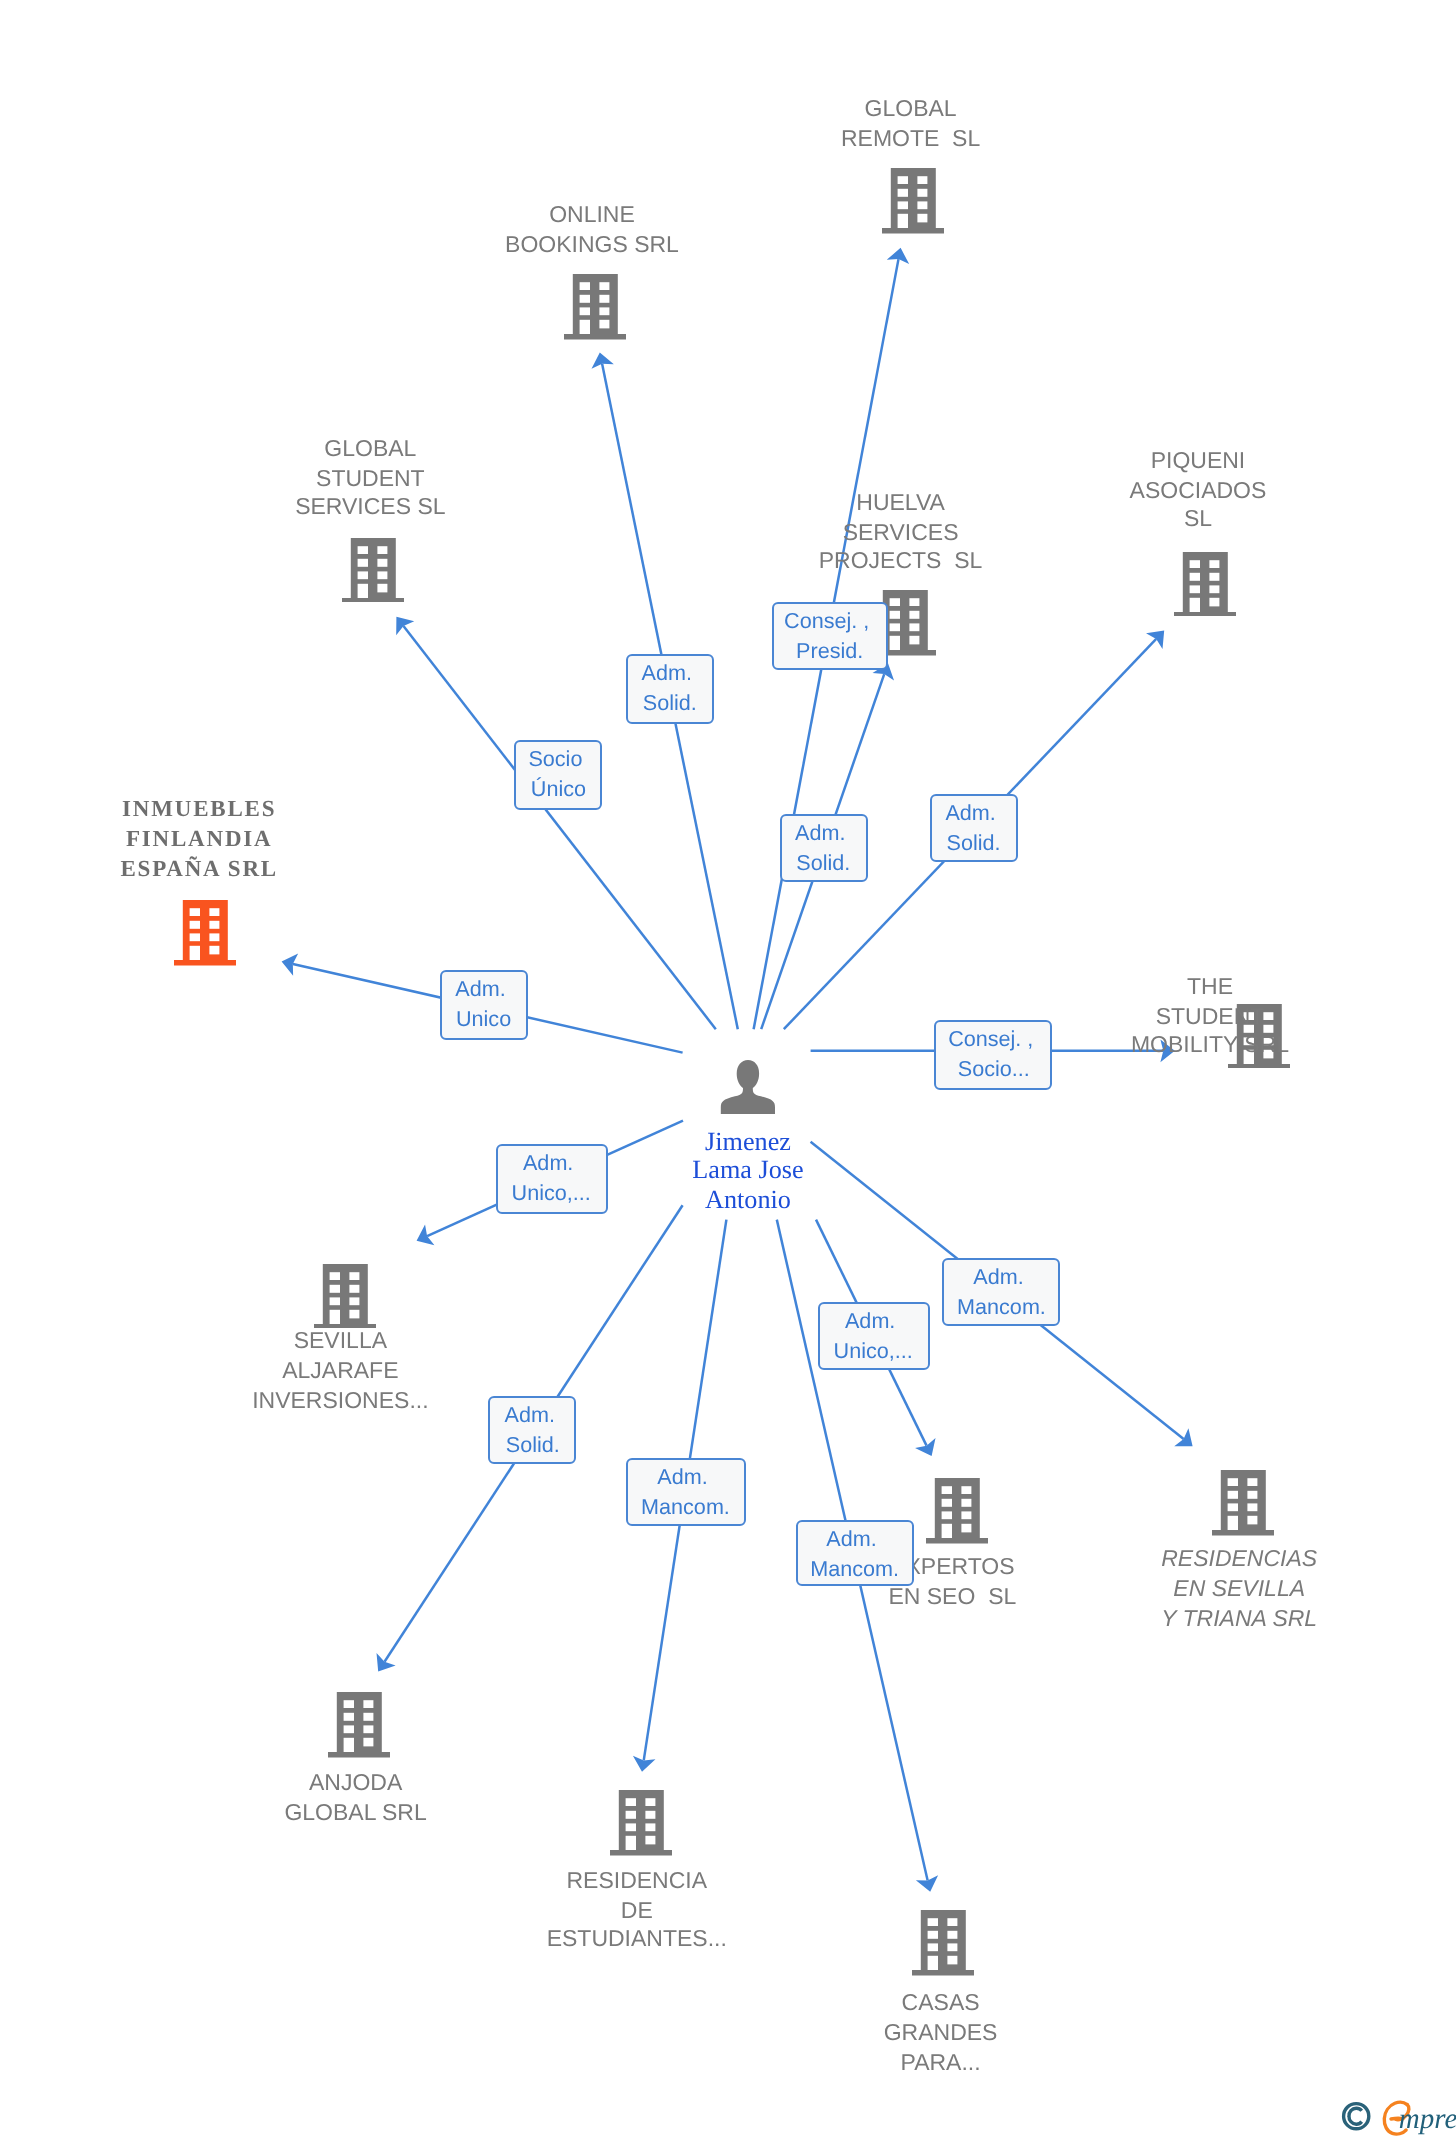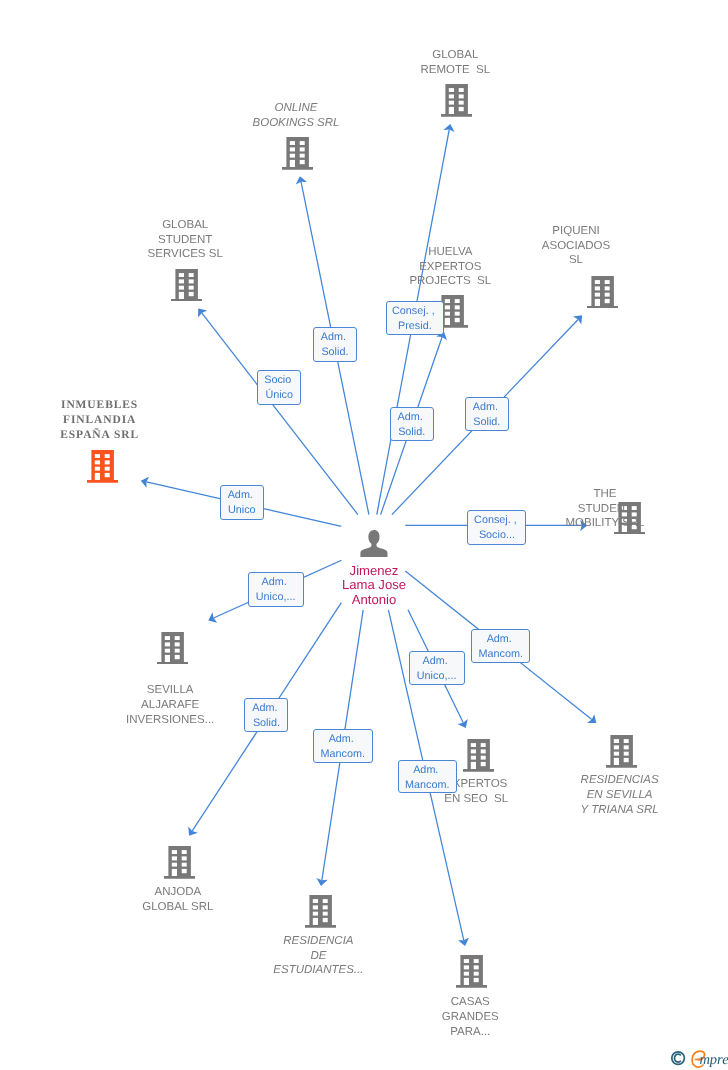--- a/index.html
+++ b/index.html
@@ -5,21 +5,21 @@
 <style>
   html,body{margin:0;padding:0;background:#ffffff;}
   body{width:728px;height:1070px;overflow:hidden;
        font-family:"Liberation Sans",sans-serif;-webkit-font-smoothing:antialiased;text-rendering:geometricPrecision;}
   #graph{position:relative;width:596px;height:1070px;}
   svg#edges{position:absolute;left:0;top:0;width:728px;height:1070px;overflow:visible;}
   .node{position:absolute;}
   .node-icon{position:absolute;}
   .node-label{position:absolute;text-align:center;color:#7a7a7a;font-size:11.5px;
               line-height:14.9px;white-space:pre;}
-  .node.root .node-label{font-size:13.1px;line-height:14.6px;color:#be185d;}
+  .node.root .node-label{font-size:13.1px;line-height:14.6px;color:#1d4ed8;font-family:Liberation Serif, serif;}
   .node.hl .node-label{color:#6e6e6e;font-weight:bold;letter-spacing:.9px;font-family:Liberation Serif, serif;}
   .elabel{position:absolute;box-sizing:border-box;border:1.3px solid #4a86d4;
           background:#f7f8f9;border-radius:3px;color:#3a7bd0;font-size:10.8px;
           line-height:15px;text-align:center;padding-top:2px;white-space:pre;}
   #brand{position:absolute;}
 </style>
 </head>
 <body>
 
 <div id="graph">
@@ -98,21 +98,21 @@
             <path fill="#787878" d="M4.4 0 H26.9 V30.0 H31 V32.8 H0 V30.0 H4.4 Z"></path>
             <rect x="7.8" y="4.1" width="5.2" height="3.9" fill="#fff"></rect>
             <rect x="17.7" y="4.1" width="5.0" height="3.9" fill="#fff"></rect>
             <rect x="7.8" y="10.4" width="5.2" height="4.0" fill="#fff"></rect>
             <rect x="17.7" y="10.4" width="5.0" height="4.0" fill="#fff"></rect>
             <rect x="7.8" y="16.7" width="5.2" height="3.9" fill="#fff"></rect>
             <rect x="17.7" y="16.7" width="5.0" height="3.9" fill="#fff"></rect>
             <rect x="7.8" y="22.9" width="5.2" height="7.1" fill="#fff"></rect>
             <rect x="17.7" y="22.9" width="5.0" height="4.3" fill="#fff"></rect>
           </svg></div>
-        <div class="node-label" style="left: 206px; width: 180px; top: 100.6px; font-style: italic;">ONLINE
+        <div class="node-label" style="left: 206px; width: 180px; top: 100.6px;">ONLINE
 BOOKINGS SRL</div>
       </div>
       <div class="node">
         <div class="node-icon" style="left: 170.7px; top: 268.5px;"><svg width="31" height="32.8" viewBox="0 0 31 32.8">
             <path fill="#787878" d="M4.4 0 H26.9 V30.0 H31 V32.8 H0 V30.0 H4.4 Z"></path>
             <rect x="7.8" y="4.1" width="5.2" height="3.9" fill="#fff"></rect>
             <rect x="17.7" y="4.1" width="5.0" height="3.9" fill="#fff"></rect>
             <rect x="7.8" y="10.4" width="5.2" height="4.0" fill="#fff"></rect>
             <rect x="17.7" y="10.4" width="5.0" height="4.0" fill="#fff"></rect>
             <rect x="7.8" y="16.7" width="5.2" height="3.9" fill="#fff"></rect>
@@ -130,36 +130,36 @@
             <rect x="7.8" y="4.1" width="5.2" height="3.9" fill="#fff"></rect>
             <rect x="17.7" y="4.1" width="5.0" height="3.9" fill="#fff"></rect>
             <rect x="7.8" y="10.4" width="5.2" height="4.0" fill="#fff"></rect>
             <rect x="17.7" y="10.4" width="5.0" height="4.0" fill="#fff"></rect>
             <rect x="7.8" y="16.7" width="5.2" height="3.9" fill="#fff"></rect>
             <rect x="17.7" y="16.7" width="5.0" height="3.9" fill="#fff"></rect>
             <rect x="7.8" y="22.9" width="5.2" height="7.1" fill="#fff"></rect>
             <rect x="17.7" y="22.9" width="5.0" height="4.3" fill="#fff"></rect>
           </svg></div>
         <div class="node-label" style="left: 360.3px; width: 180px; top: 244.6px;">HUELVA
-EXPERTOS
+SERVICES
 PROJECTS  SL</div>
       </div>
       <div class="node">
         <div class="node-icon" style="left: 586.5px; top: 275.6px;"><svg width="31" height="32.8" viewBox="0 0 31 32.8">
             <path fill="#787878" d="M4.4 0 H26.9 V30.0 H31 V32.8 H0 V30.0 H4.4 Z"></path>
             <rect x="7.8" y="4.1" width="5.2" height="3.9" fill="#fff"></rect>
             <rect x="17.7" y="4.1" width="5.0" height="3.9" fill="#fff"></rect>
             <rect x="7.8" y="10.4" width="5.2" height="4.0" fill="#fff"></rect>
             <rect x="17.7" y="10.4" width="5.0" height="4.0" fill="#fff"></rect>
             <rect x="7.8" y="16.7" width="5.2" height="3.9" fill="#fff"></rect>
             <rect x="17.7" y="16.7" width="5.0" height="3.9" fill="#fff"></rect>
             <rect x="7.8" y="22.9" width="5.2" height="7.1" fill="#fff"></rect>
             <rect x="17.7" y="22.9" width="5.0" height="4.3" fill="#fff"></rect>
           </svg></div>
-        <div class="node-label" style="left: 486px; width: 180px; top: 223.6px;">PIQUENI
+        <div class="node-label" style="left: 509px; width: 180px; top: 223.6px;">PIQUENI
 ASOCIADOS
 SL</div>
       </div>
       <div class="node hl">
         <div class="node-icon" style="left: 86.8px; top: 450.1px;"><svg width="31" height="32.8" viewBox="0 0 31 32.8">
             <path fill="#f9541f" d="M4.4 0 H26.9 V30.0 H31 V32.8 H0 V30.0 H4.4 Z"></path>
             <rect x="7.8" y="4.1" width="5.2" height="3.9" fill="#fff"></rect>
             <rect x="17.7" y="4.1" width="5.0" height="3.9" fill="#fff"></rect>
             <rect x="7.8" y="10.4" width="5.2" height="4.0" fill="#fff"></rect>
             <rect x="17.7" y="10.4" width="5.0" height="4.0" fill="#fff"></rect>
@@ -193,21 +193,21 @@
             <path fill="#787878" d="M4.4 0 H26.9 V30.0 H31 V32.8 H0 V30.0 H4.4 Z"></path>
             <rect x="7.8" y="4.1" width="5.2" height="3.9" fill="#fff"></rect>
             <rect x="17.7" y="4.1" width="5.0" height="3.9" fill="#fff"></rect>
             <rect x="7.8" y="10.4" width="5.2" height="4.0" fill="#fff"></rect>
             <rect x="17.7" y="10.4" width="5.0" height="4.0" fill="#fff"></rect>
             <rect x="7.8" y="16.7" width="5.2" height="3.9" fill="#fff"></rect>
             <rect x="17.7" y="16.7" width="5.0" height="3.9" fill="#fff"></rect>
             <rect x="7.8" y="22.9" width="5.2" height="7.1" fill="#fff"></rect>
             <rect x="17.7" y="22.9" width="5.0" height="4.3" fill="#fff"></rect>
           </svg></div>
-        <div class="node-label" style="left: 80.2px; width: 180px; top: 683px;">SEVILLA
+        <div class="node-label" style="left: 80.2px; width: 180px; top: 664px;">SEVILLA
 ALJARAFE
 INVERSIONES...</div>
       </div>
       <div class="node">
         <div class="node-icon" style="left: 463.3px; top: 739.3px;"><svg width="31" height="32.8" viewBox="0 0 31 32.8">
             <path fill="#787878" d="M4.4 0 H26.9 V30.0 H31 V32.8 H0 V30.0 H4.4 Z"></path>
             <rect x="7.8" y="4.1" width="5.2" height="3.9" fill="#fff"></rect>
             <rect x="17.7" y="4.1" width="5.0" height="3.9" fill="#fff"></rect>
             <rect x="7.8" y="10.4" width="5.2" height="4.0" fill="#fff"></rect>
             <rect x="17.7" y="10.4" width="5.0" height="4.0" fill="#fff"></rect>
@@ -255,21 +255,21 @@
             <path fill="#787878" d="M4.4 0 H26.9 V30.0 H31 V32.8 H0 V30.0 H4.4 Z"></path>
             <rect x="7.8" y="4.1" width="5.2" height="3.9" fill="#fff"></rect>
             <rect x="17.7" y="4.1" width="5.0" height="3.9" fill="#fff"></rect>
             <rect x="7.8" y="10.4" width="5.2" height="4.0" fill="#fff"></rect>
             <rect x="17.7" y="10.4" width="5.0" height="4.0" fill="#fff"></rect>
             <rect x="7.8" y="16.7" width="5.2" height="3.9" fill="#fff"></rect>
             <rect x="17.7" y="16.7" width="5.0" height="3.9" fill="#fff"></rect>
             <rect x="7.8" y="22.9" width="5.2" height="7.1" fill="#fff"></rect>
             <rect x="17.7" y="22.9" width="5.0" height="4.3" fill="#fff"></rect>
           </svg></div>
-        <div class="node-label" style="left: 228.4px; width: 180px; top: 933.6px; font-style: italic;">RESIDENCIA
+        <div class="node-label" style="left: 228.4px; width: 180px; top: 933.6px;">RESIDENCIA
 DE
 ESTUDIANTES...</div>
       </div>
       <div class="node">
         <div class="node-icon" style="left: 456.3px; top: 955.3px;"><svg width="31" height="32.8" viewBox="0 0 31 32.8">
             <path fill="#787878" d="M4.4 0 H26.9 V30.0 H31 V32.8 H0 V30.0 H4.4 Z"></path>
             <rect x="7.8" y="4.1" width="5.2" height="3.9" fill="#fff"></rect>
             <rect x="17.7" y="4.1" width="5.0" height="3.9" fill="#fff"></rect>
             <rect x="7.8" y="10.4" width="5.2" height="4.0" fill="#fff"></rect>
             <rect x="17.7" y="10.4" width="5.0" height="4.0" fill="#fff"></rect>

